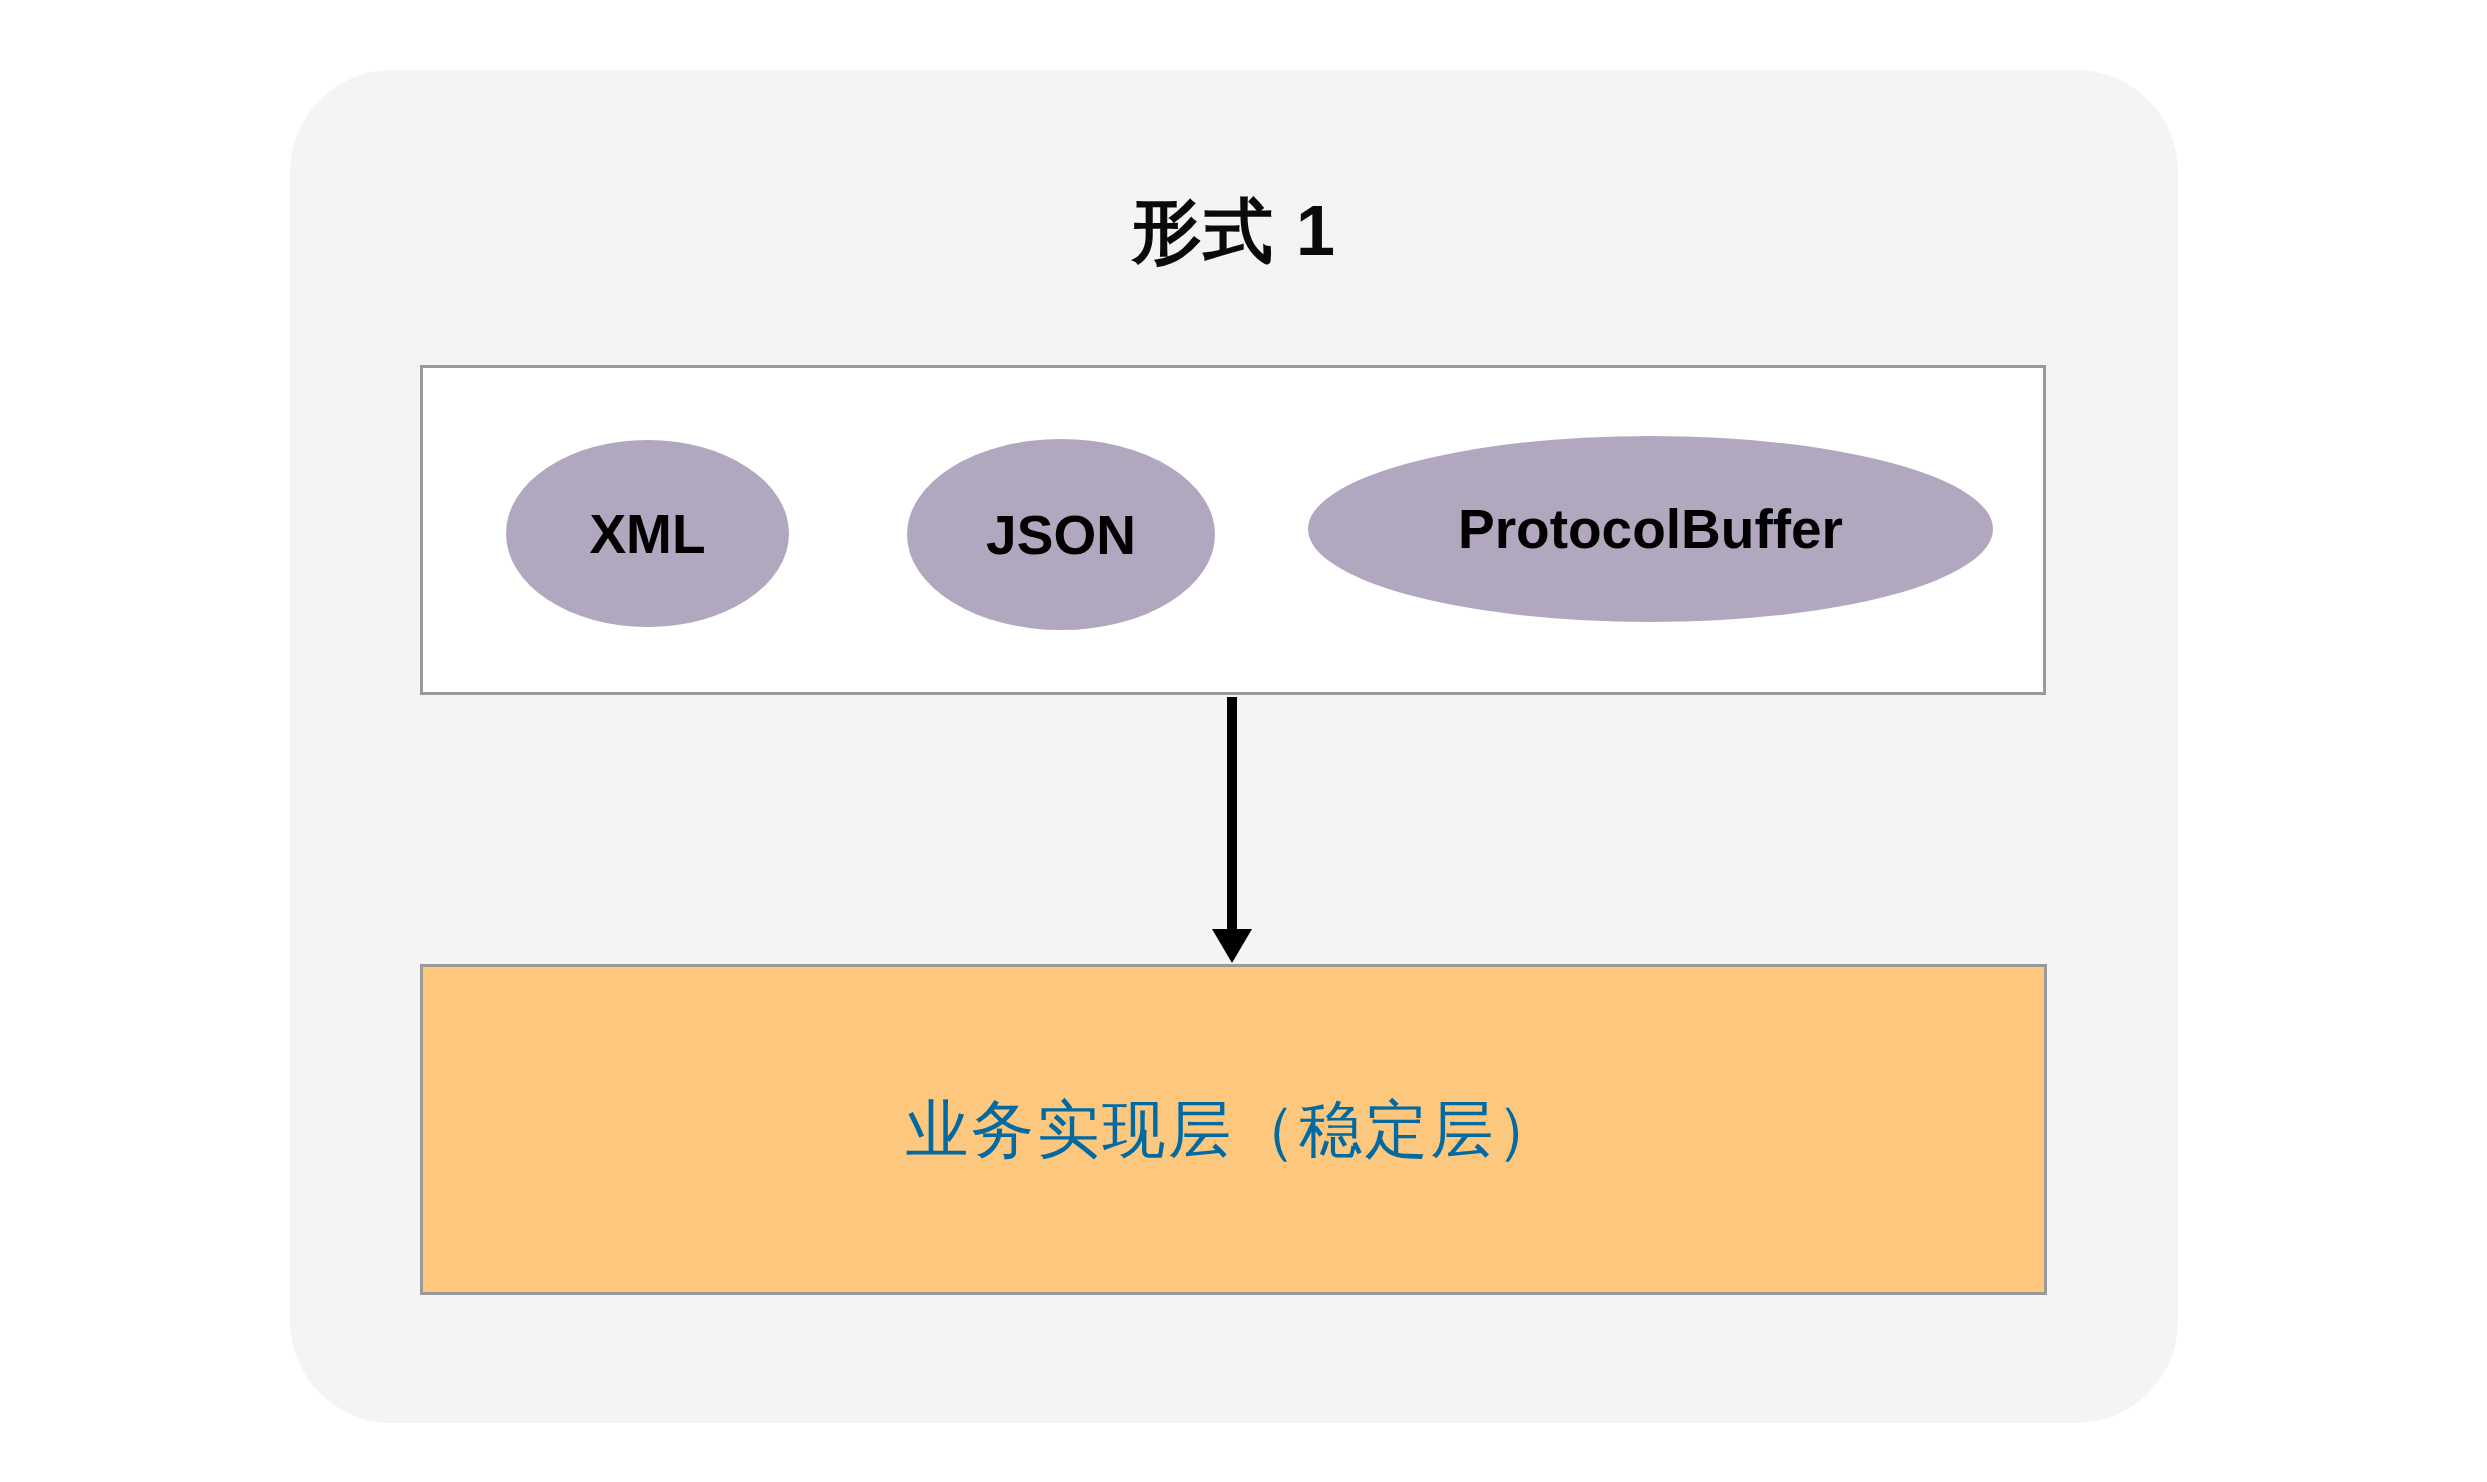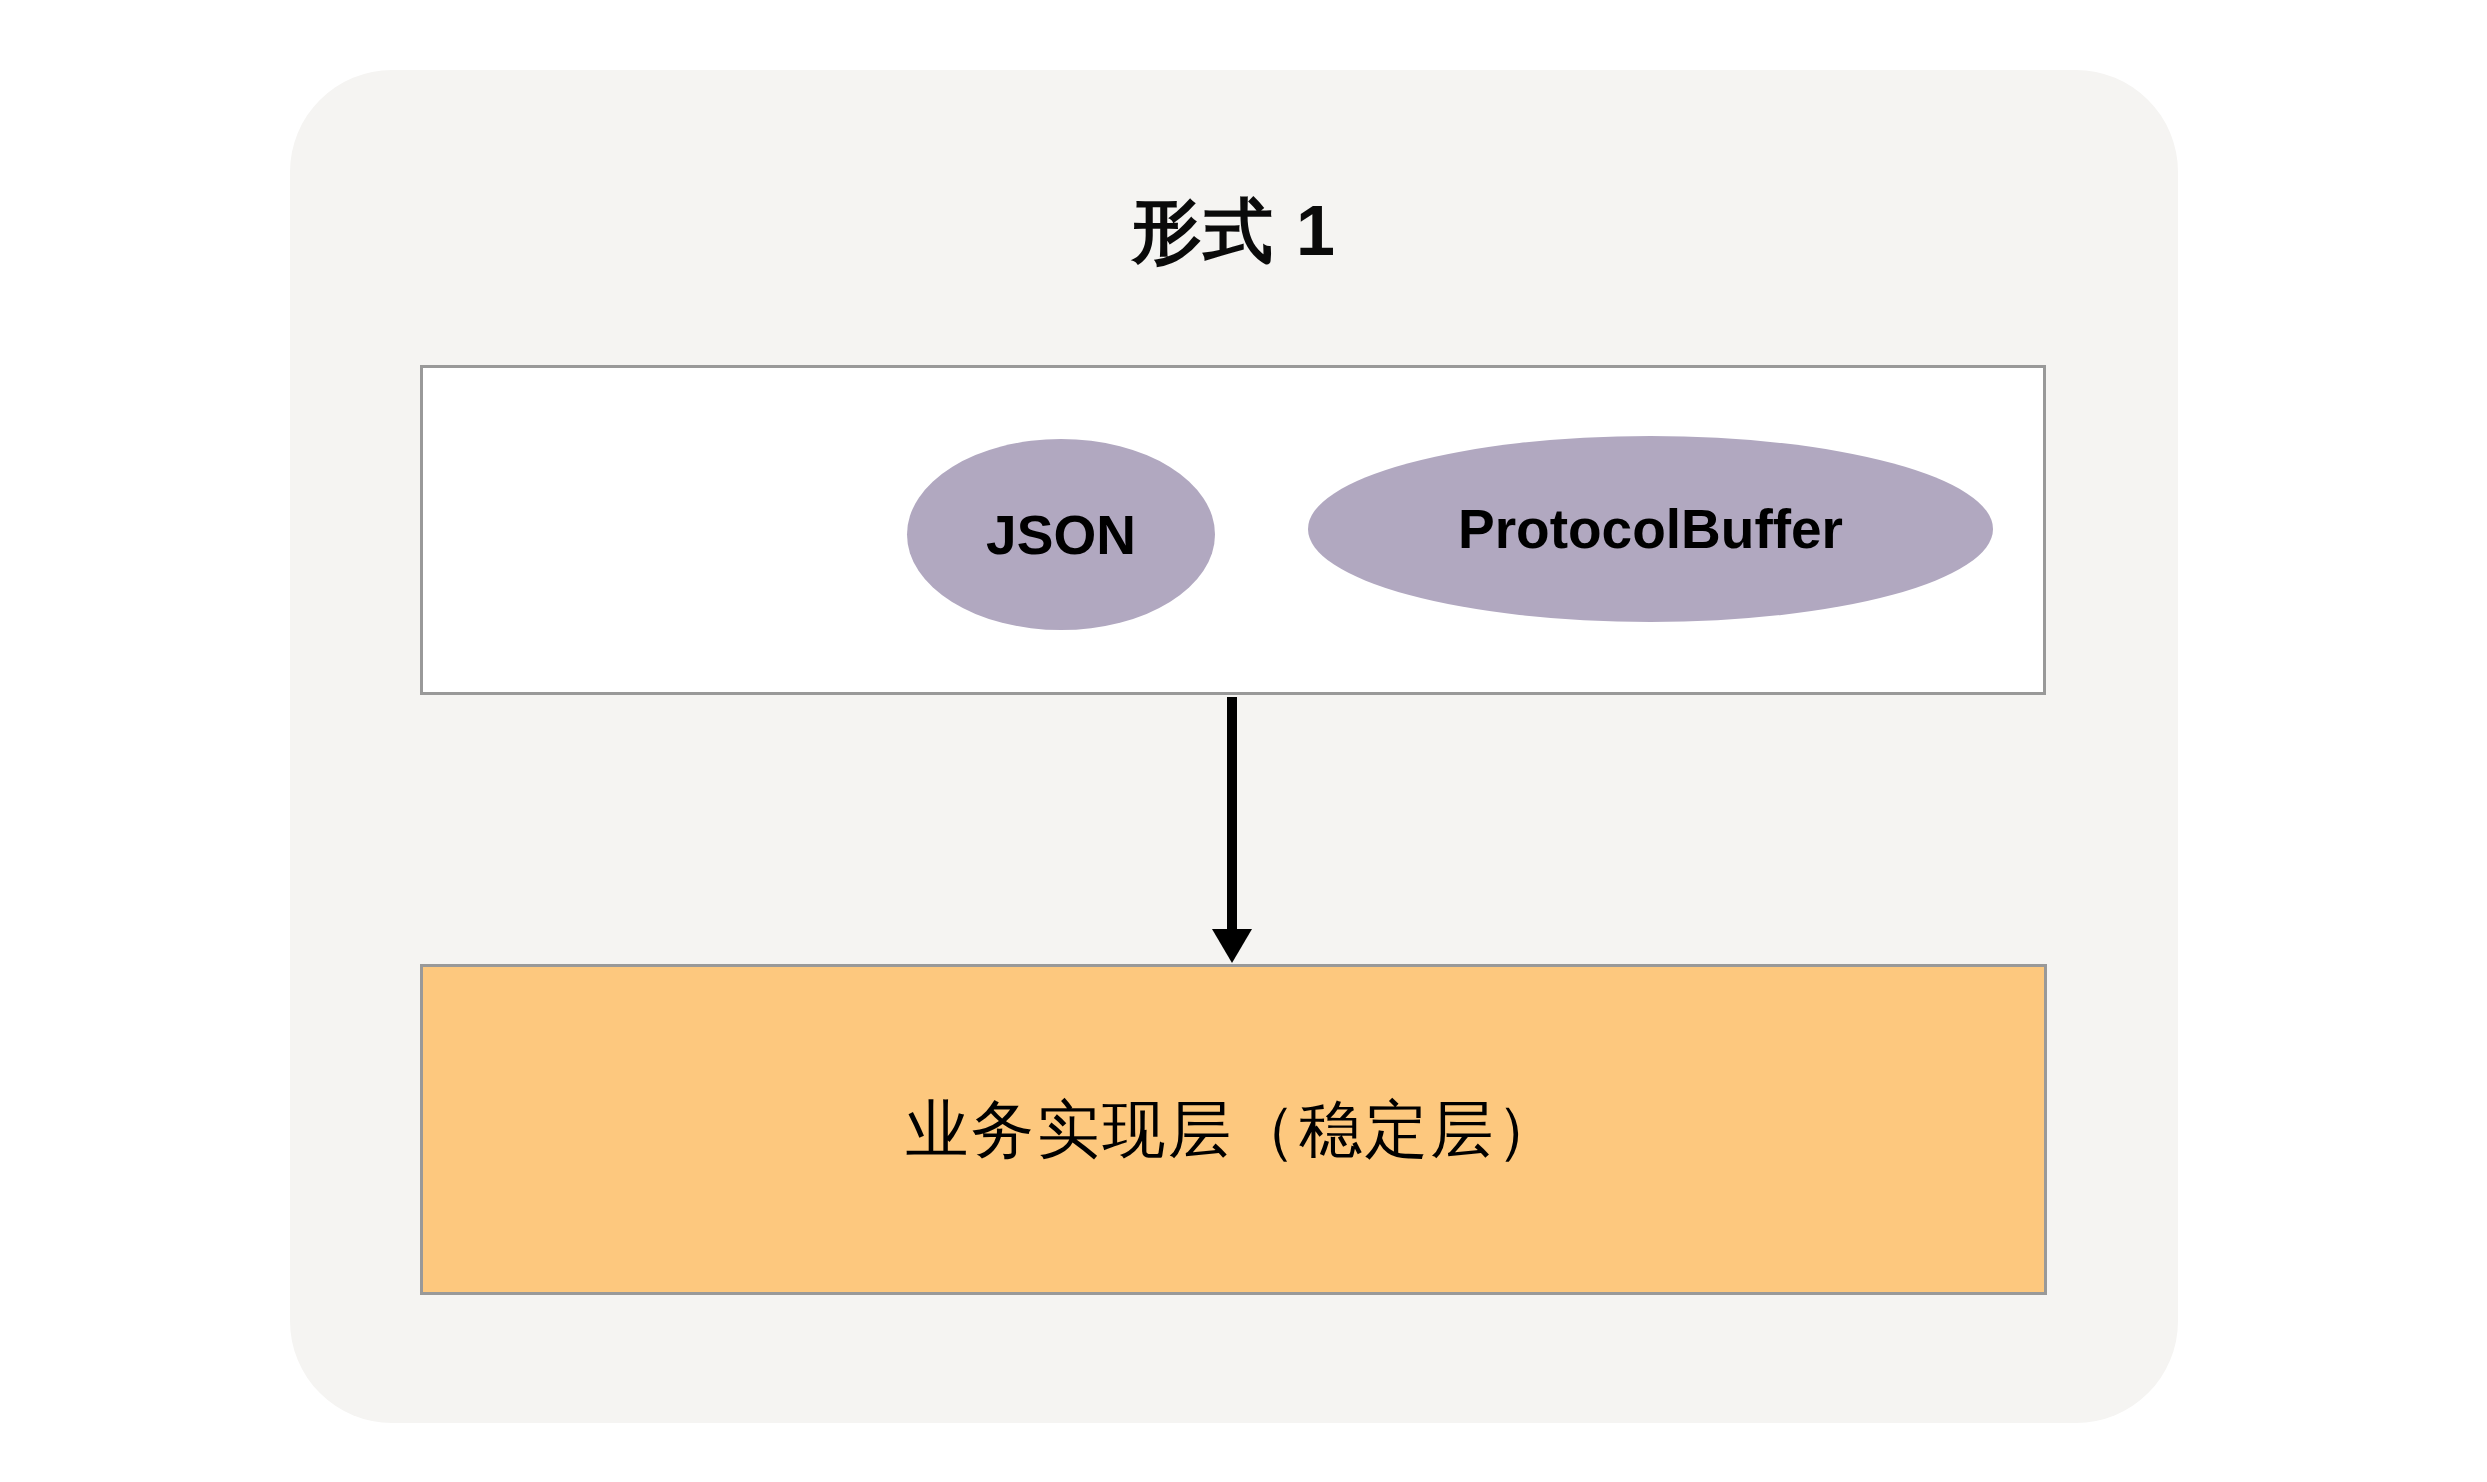--- a/index.html
+++ b/index.html
@@ -93,36 +93,39 @@
     left: 130px;
     top: 894px;
     width: 1627px;
     height: 331px;
     box-sizing: border-box;
     background: #fdc87e;
     border: 3.4px solid #999999;
     display: flex;
     align-items: center;
     justify-content: center;
-    color: #000000;
+    color: #0369a1;
     font-size: 63px;
     font-weight: normal;
     letter-spacing: 2.6px;
     white-space: nowrap;
   }
 </style>
 </head>
 <body>
 
 <div class="canvas">
   <div class="container">
 
     <div class="title">形式 1</div>
 
     <div class="formats-box">
+      <div class="ellipse xml">
+        <span>XML</span>
+      </div>
       <div class="ellipse pb">
         <span>ProtocolBuffer</span>
       </div>
       <div class="ellipse json">
         <span>JSON</span>
       </div>
     </div>
 
     <div class="arrow">
       <div class="arrow-shaft"></div>

